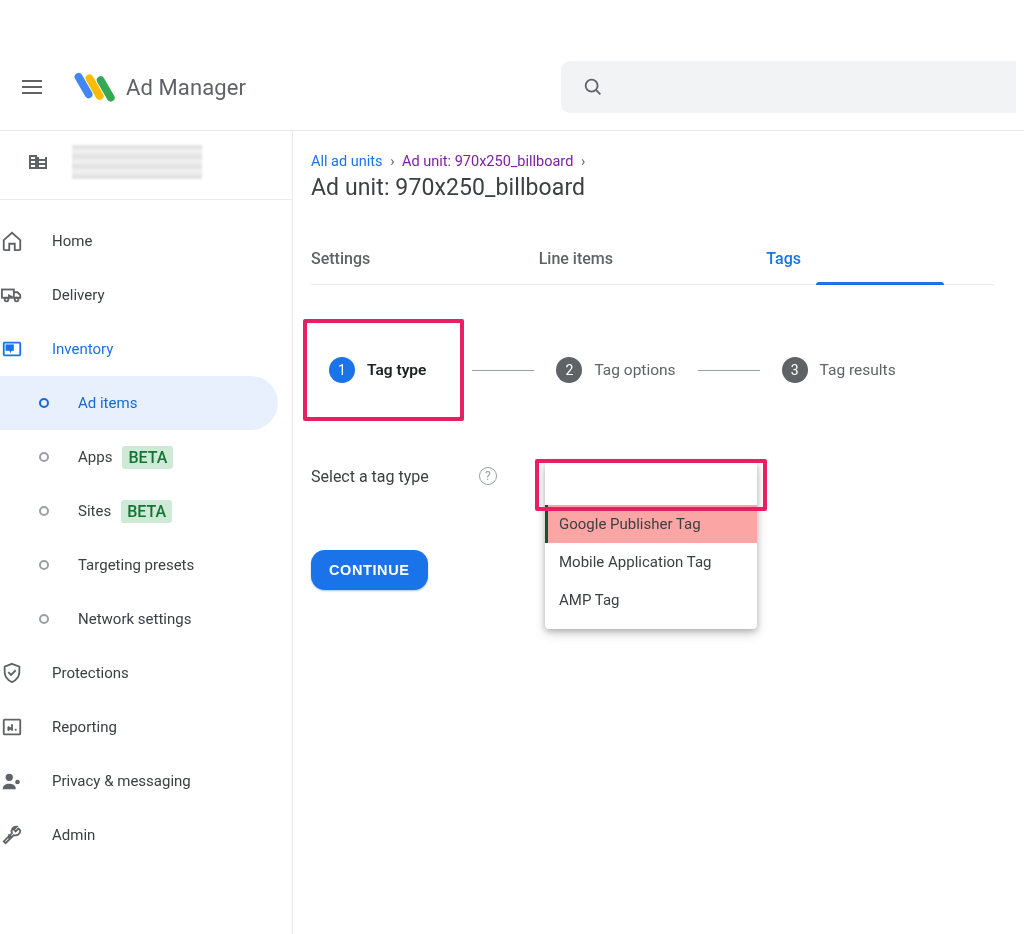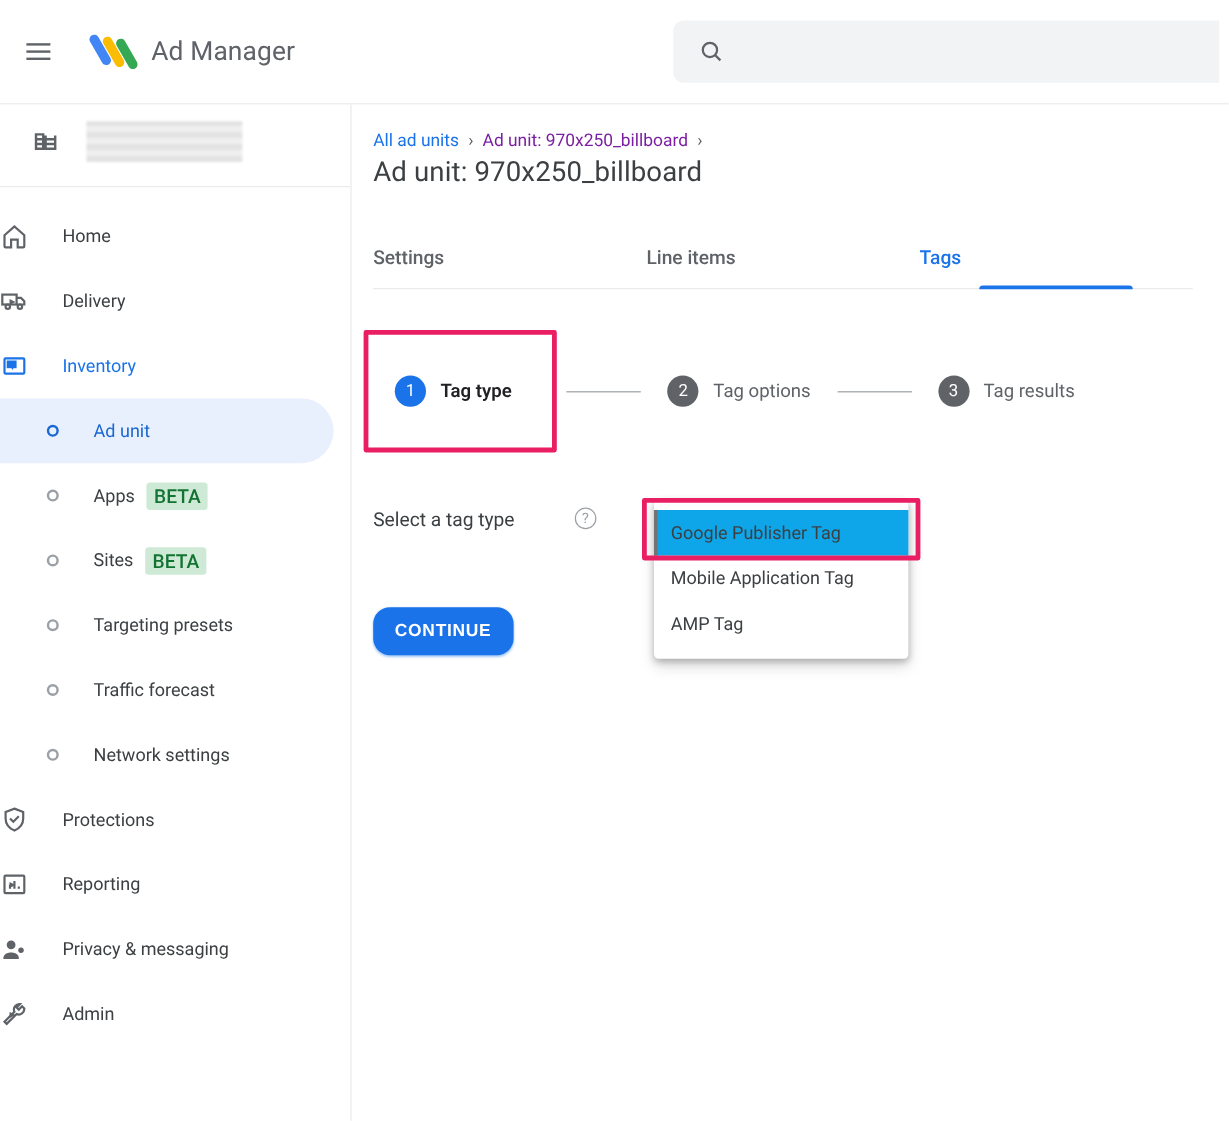--- a/index.html
+++ b/index.html
@@ -12,20 +12,21 @@
     overflow: hidden;
   }
 
   
   .header {
     display: flex;
     align-items: center;
     height: 87px;
     border-bottom: 1px solid #e8eaed;
     padding: 0 8px;
+    margin-top: 44px;
   }
   .menu-btn {
     width: 48px; height: 48px;
     display: flex; align-items: center; justify-content: center;
     cursor: pointer;
     border-radius: 50%;
   }
   .hamburger {
     width: 20px; height: 2px; background: #5f6368; position: relative;
   }
@@ -202,23 +203,24 @@
     padding: 8px 0 10px 0;
     z-index: 5;
   }
   .dd-item {
     padding: 10px 14px;
     font-size: 15px;
     color: #3c4043;
     cursor: pointer;
   }
   .dd-item.sel {
-    background: #0ea5e9;
-    border-left: 3px solid #737373;
+    background: #fca5a5;
+    border-left: 3px solid #14532d;
     padding-left: 11px;
+    margin-top: 36px;
   }
   .dd-highlight {
     position: absolute;
     border: 4px solid #e91e63;
     border-radius: 2px;
     left: -10px; right: -10px; top: -2px; height: 52px;
     pointer-events: none;
   }
 
   .continue-btn {
@@ -309,21 +311,21 @@
               <rect x="6" y="8" width="7" height="5" fill="#1a73e8"></rect>
             </svg>
         </span>
         <span>Inventory</span>
       </div>
 
       <div class="sub-item selected">
         <span class="bullet">
             <span class="bullet-shape"></span>
           </span>
-        <span>Ad unit</span>
+        <span>Ad items</span>
       </div>
       <div class="sub-item">
         <span class="bullet">
             <span class="bullet-shape"></span>
           </span>
         <span>Apps</span>
         <span class="badge">BETA</span>
       </div>
       <div class="sub-item">
         <span class="bullet">
@@ -335,26 +337,20 @@
       <div class="sub-item">
         <span class="bullet">
             <span class="bullet-shape"></span>
           </span>
         <span>Targeting presets</span>
       </div>
       <div class="sub-item">
         <span class="bullet">
             <span class="bullet-shape"></span>
           </span>
-        <span>Traffic forecast</span>
-      </div>
-      <div class="sub-item">
-        <span class="bullet">
-            <span class="bullet-shape"></span>
-          </span>
         <span>Network settings</span>
       </div>
 
       <div class="nav-item">
         <span class="nav-icon">
           <svg width="22" height="22" viewBox="0 0 24 24" fill="none" stroke="#5f6368" stroke-width="2">
               <path d="M12 2l8 3v6c0 5-3.5 9-8 11-4.5-2-8-6-8-11V5l8-3z"></path>
               <path d="M8 11l3 3 5-5"></path>
             </svg>
         </span>

